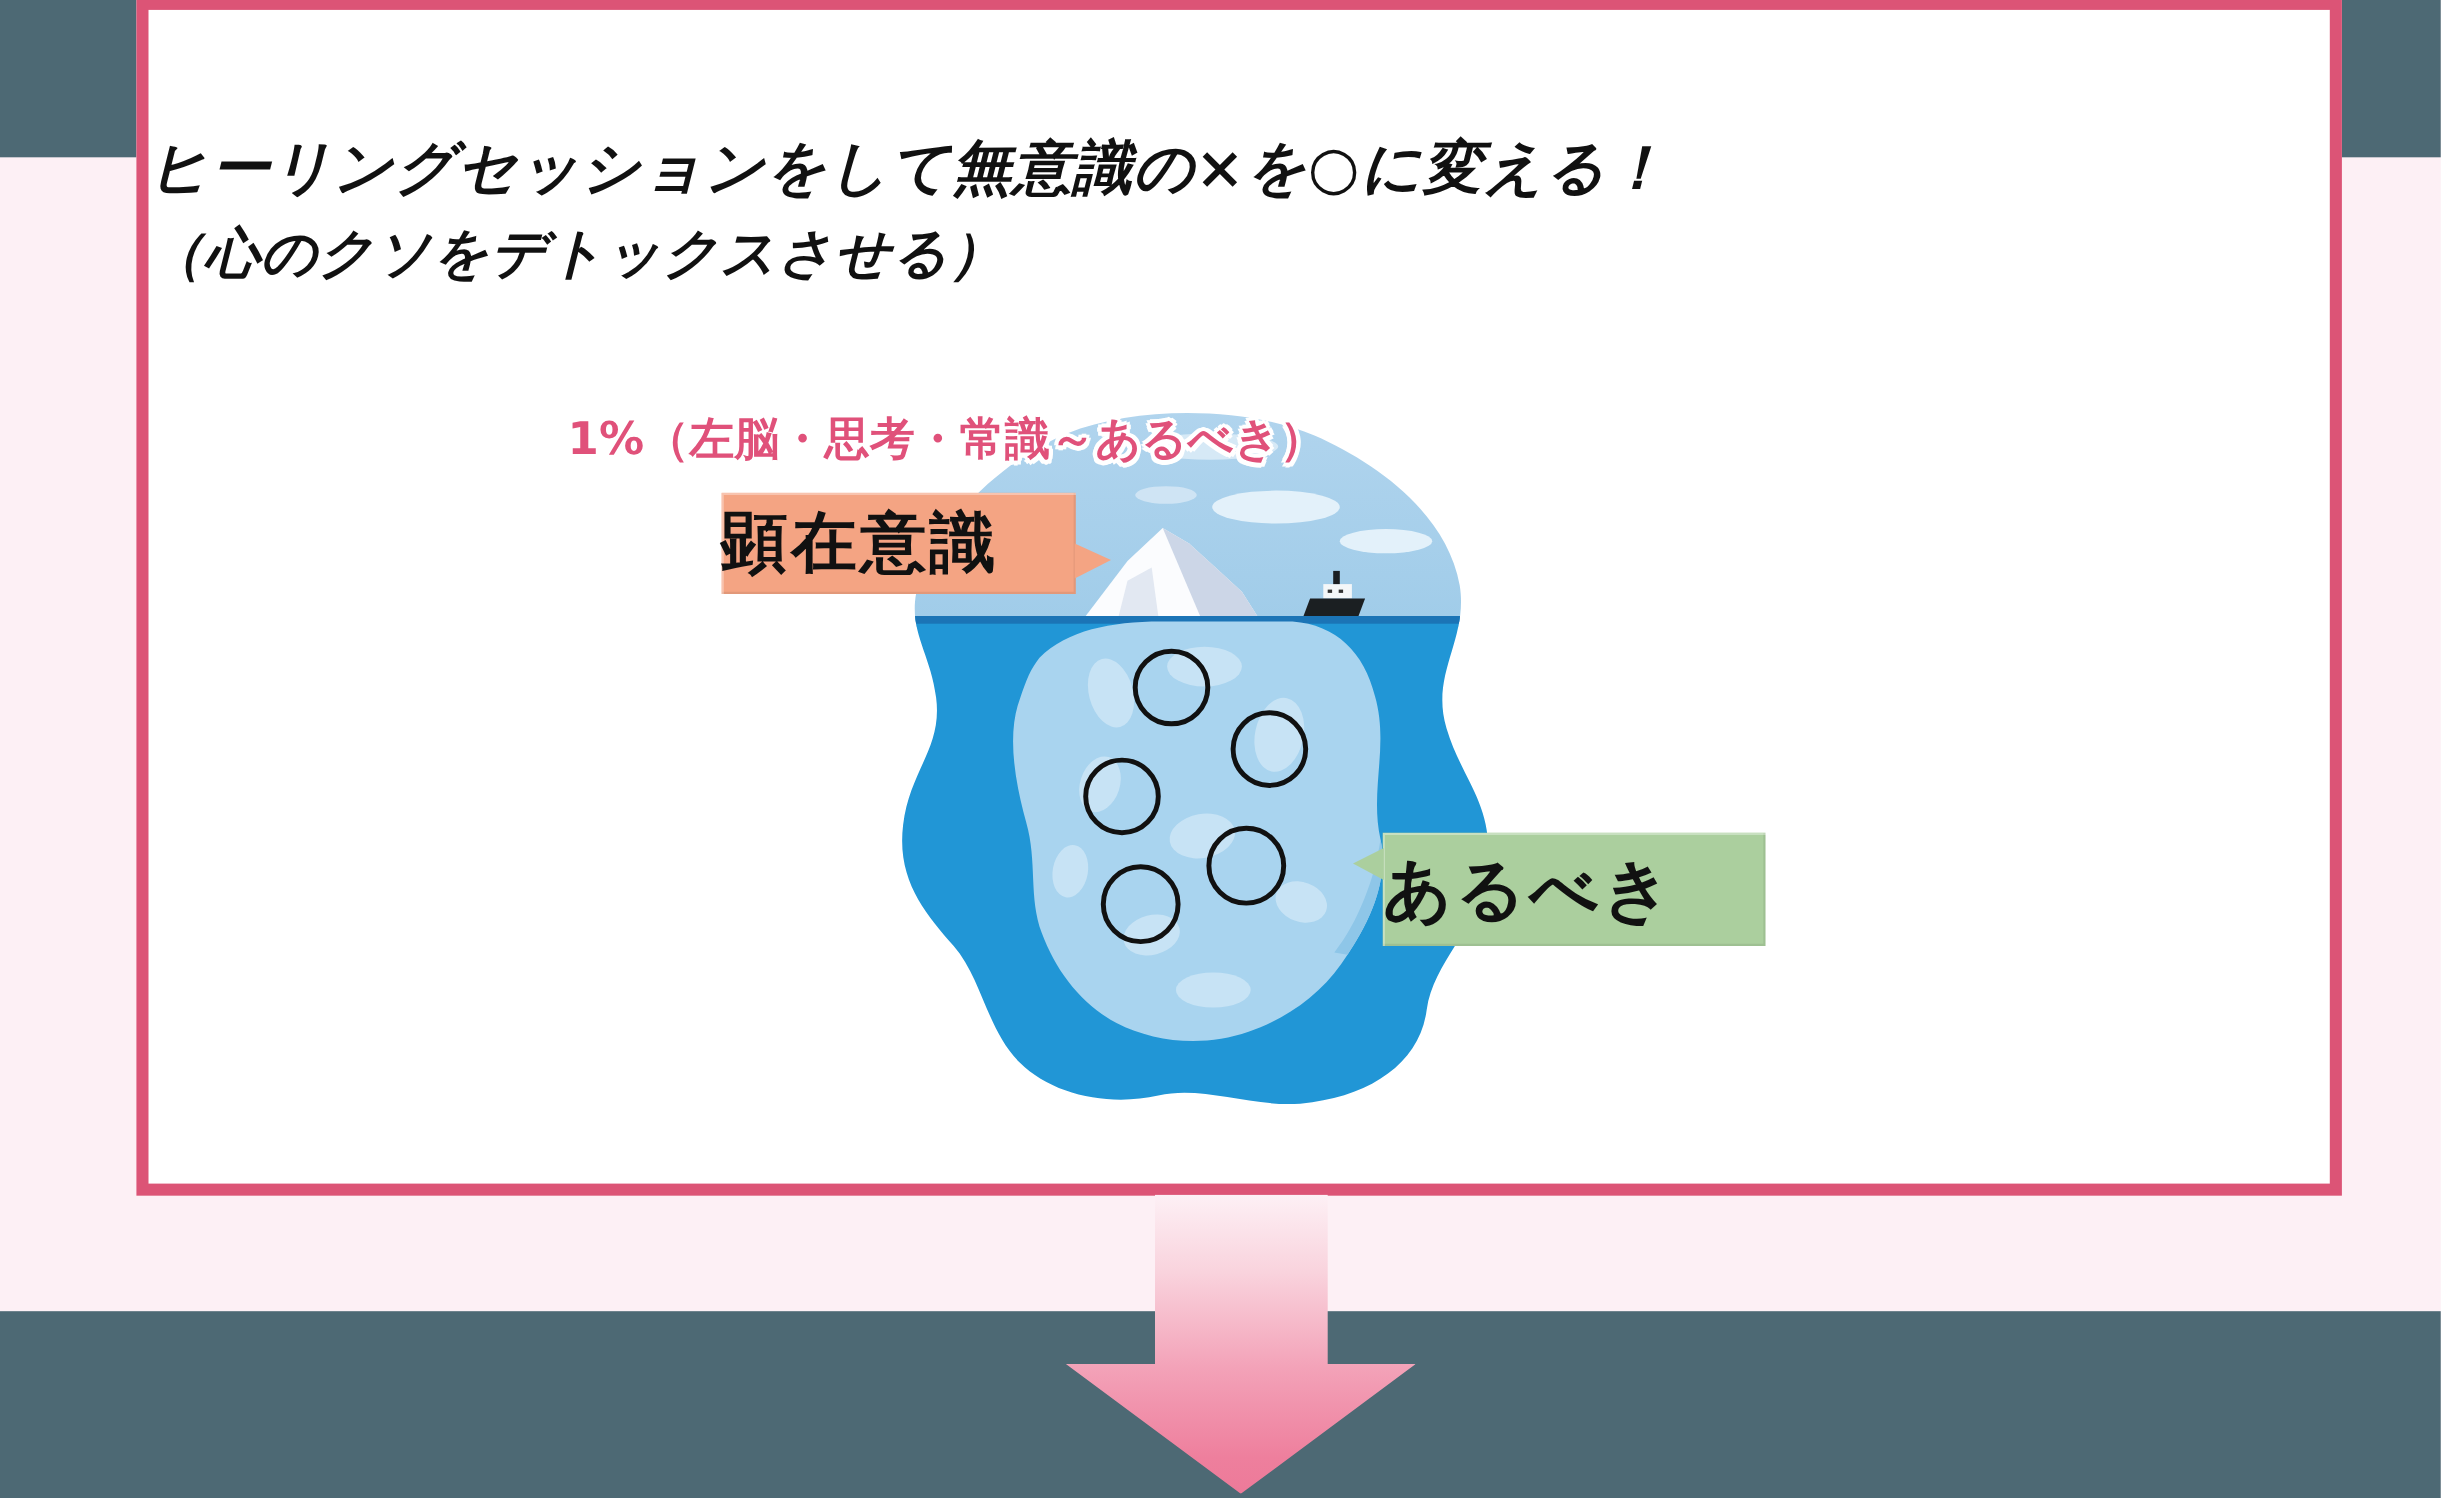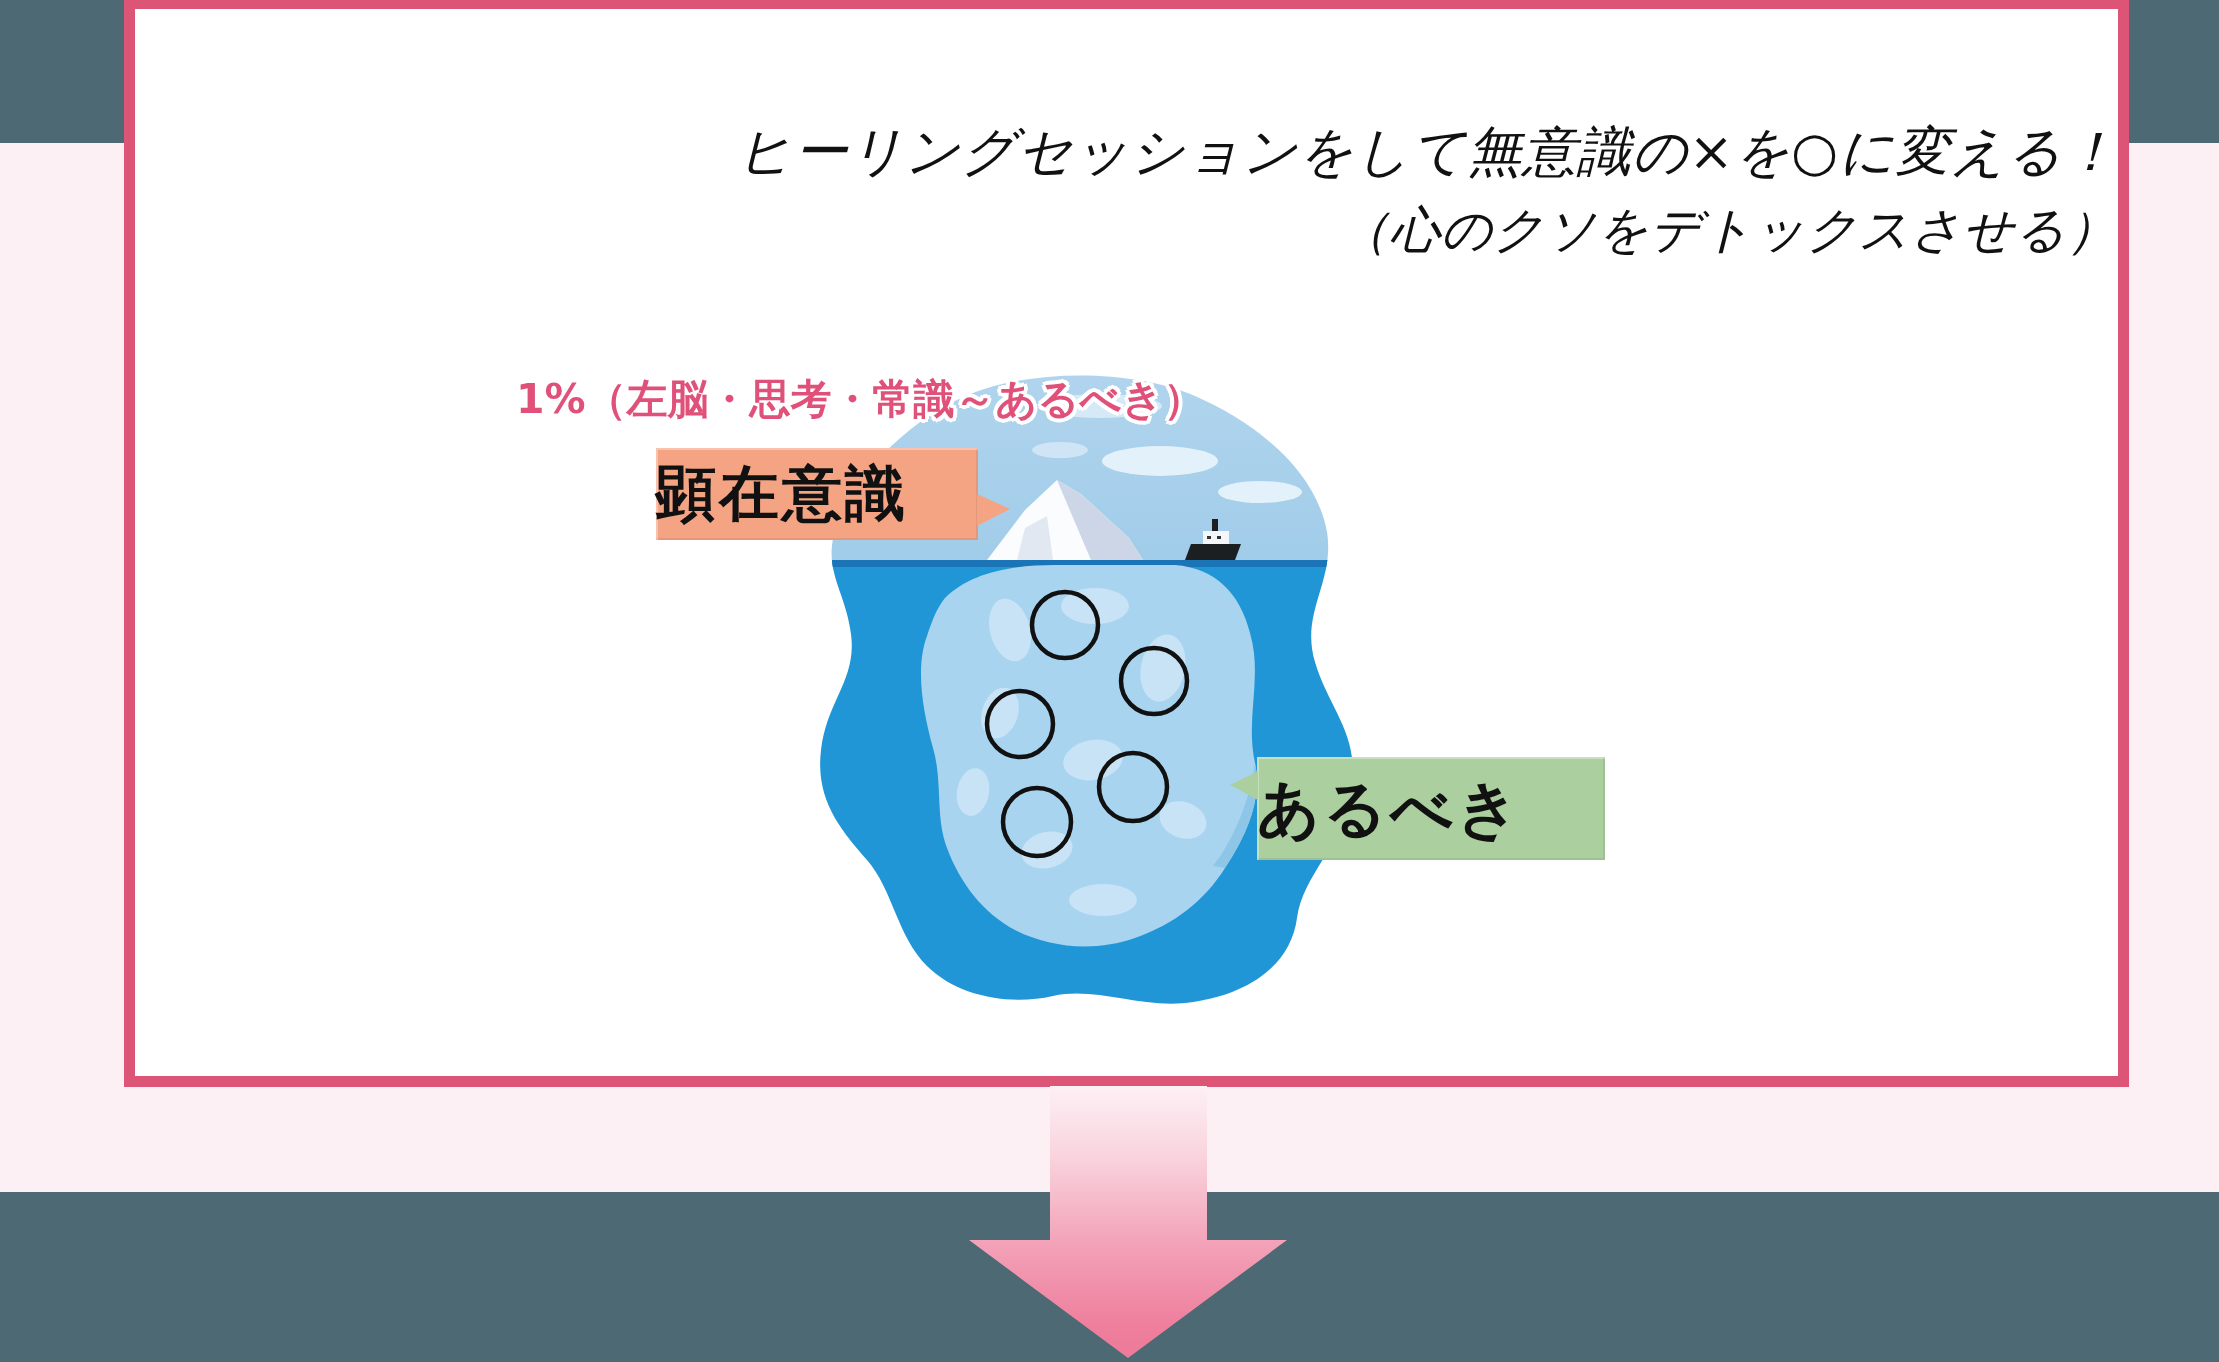--- a/index.html
+++ b/index.html
@@ -26,26 +26,26 @@
   
   .card{
     position:absolute;left:124px;top:-2px;width:2005px;height:1089px;
     box-sizing:border-box;border:11px solid var(--frame,#dc5476);
     background:#ffffff;z-index:2;
   }
 
   
   .title-block{
     position:absolute;left:135px;top:110px;width:1983px;
-    text-align:right;color:#111;z-index:6;
+    text-align:left;color:#111;z-index:6;
     font-family:"DejaVu Serif","Liberation Serif",serif;
-    font-style:italic;font-weight:400;
+    font-style:italic;font-weight:700;
   }
   .title-line1{font-size:54px;line-height:84px;letter-spacing:1px;}
-  .title-line2{font-size:50px;line-height:72px;letter-spacing:1px;margin-left:48px;}
+  .title-line2{font-size:50px;line-height:72px;letter-spacing:1px;}
 
   
   .illu{position:absolute;left:795px;top:368px;width:570px;height:645px;z-index:4;}
 
   
   .stat{
     position:absolute;z-index:7;
     font-size:41px;font-weight:bold;color:var(--stat_text,#e0517a);
     letter-spacing:0;white-space:nowrap;
     text-shadow:

